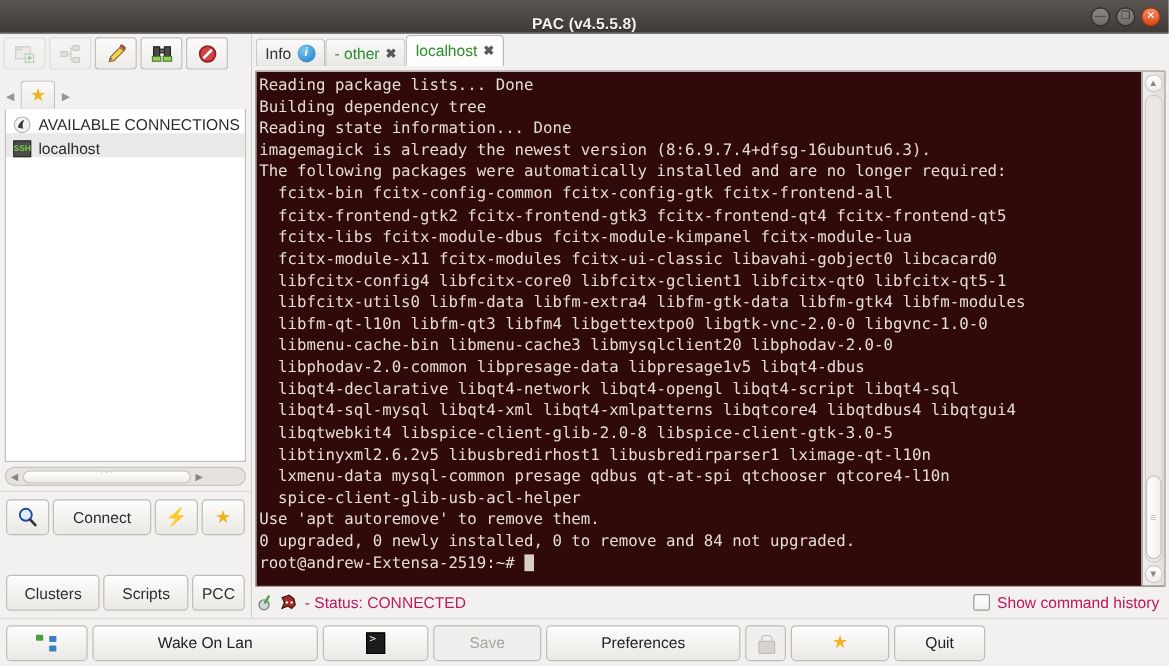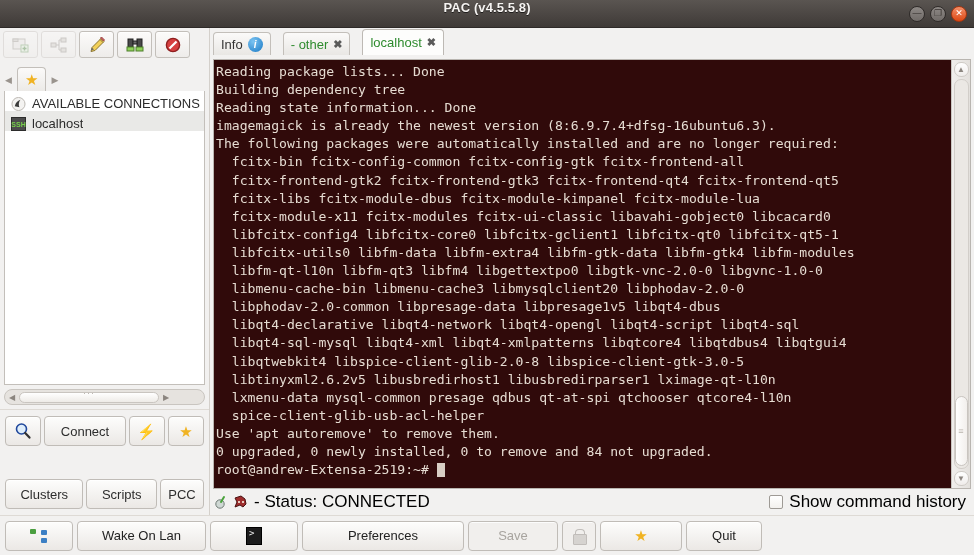--- a/index.html
+++ b/index.html
@@ -19,21 +19,21 @@
     display: flex;
     flex-direction: column;
   }
 
   
   .titlebar {
     height: 28px;
     background: linear-gradient(to bottom, #5a5551 0%, #4b4643 55%, #3f3a37 100%);
     border-bottom: 1px solid #2e2a28;
     display: flex;
-    align-items: flex-start;
+    align-items: flex-end;
     justify-content: center;
     position: relative;
     flex: 0 0 28px;
   }
   .titlebar .title {
     color: #f6f4f2;
     font-weight: bold;
     font-size: 13px;
     text-shadow: 0 1px 0 rgba(0,0,0,.6);
     letter-spacing: .1px;
@@ -218,21 +218,21 @@
     display: flex;
     flex-direction: column;
     min-width: 0;
     background: #f2f1f0;
   }
   .tabbar {
     height: 31px;
     display: flex;
     align-items: flex-end;
     padding: 4px 3px;
-    gap: 12px;
+    gap: 0;
     flex: 0 0 31px;
   }
   .tab {
     height: 23px;
     border: 1px solid #c3bfba;
     border-bottom: none;
     border-radius: 4px 4px 0 0;
     background: linear-gradient(to bottom,#fbfaf9,#e9e7e4);
     display: flex; align-items: center; gap: 5px;
     padding: 0 7px;
@@ -327,22 +327,22 @@
     text-align: center; color: #b9b3ac; font-size: 9px;
   }
 
   .statusline {
     height: 26px;
     flex: 0 0 26px;
     display: flex;
     align-items: center;
     padding: 0 4px 0 4px;
     gap: 5px;
-    font-size: 17px;
-    color: #000000;
+    font-size: 13px;
+    color: #be185d;
   }
   .statusline .spacer { flex: 1 1 auto; }
   .chk {
     width: 14px; height: 14px;
     border: 1px solid #9e9a95;
     border-radius: 2px;
     background: linear-gradient(to bottom,#ffffff,#f3f1ee);
   }
   .chklabel { display: flex; align-items: center; gap: 6px; padding-right: 4px; }
 
@@ -362,21 +362,21 @@
     border: 1px solid #c0bcb7;
     border-radius: 4px;
     background: linear-gradient(to bottom,#fdfdfc,#ebe8e5);
     display: flex; align-items: center; justify-content: center;
     font-size: 13px; color: #222;
     box-shadow: 0 1px 0 rgba(255,255,255,.8) inset;
     white-space: nowrap;
   }
   .bbtn.disabled { color: #a8a49f; background: #f1efed; }
   .bbtn.w1 { width: 68px; }
-  .bbtn.w2 { width: 129px; }
+  .bbtn.w2 { width: 188px; }
   .bbtn.w3 { width: 88px; }
   .bbtn.w4 { width: 162px; }
   .bbtn.w5 { width: 90px; }
   .bbtn.w6 { width: 34px; }
   .bbtn.w7 { width: 82px; }
   .bbtn.w8 { width: 76px; }
 
   .termicon {
     width: 16px; height: 18px;
     background: #1c1c1c;
@@ -594,26 +594,26 @@
           <i class="b"></i>
           <i class="c"></i>
         </span>
     </div>
     <div class="bbtn w2">
       <span>Wake On Lan</span>
     </div>
     <div class="bbtn w3">
       <span class="termicon"></span>
     </div>
+    <div class="bbtn w5 disabled">
+      <span>Save</span>
+    </div>
     <div class="bbtn w4">
       <span>Preferences</span>
     </div>
-    <div class="bbtn w5 disabled">
-      <span>Save</span>
-    </div>
     <div class="bbtn w6 disabled">
       <span class="lockicon"></span>
     </div>
     <div class="bbtn w7">
       <span class="star">★</span>
     </div>
     <div class="bbtn w8">
       <span>Quit</span>
     </div>
   </div>

